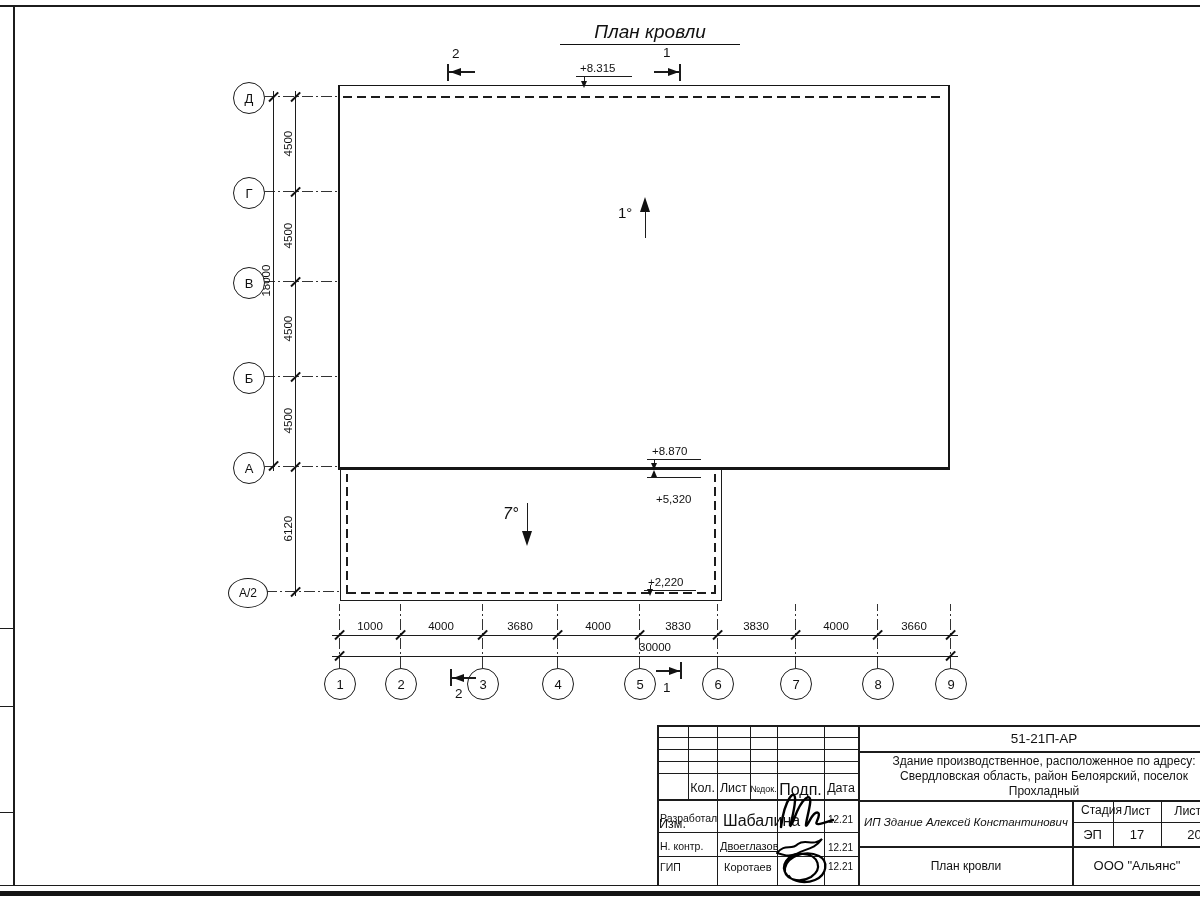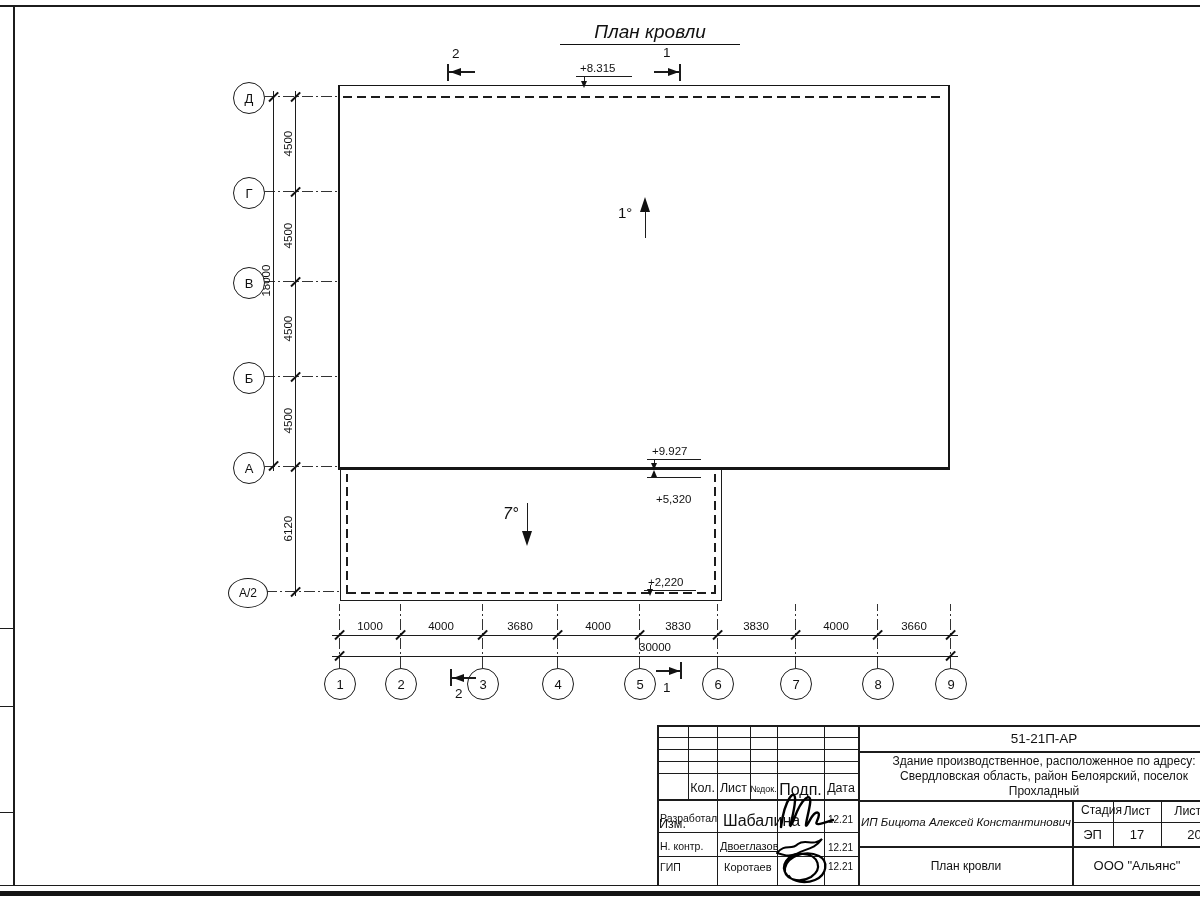--- a/index.html
+++ b/index.html
@@ -171,21 +171,21 @@
   <div class="hl" style="left:656px;top:670px;width:24px;height:1.8px;"></div>
   <div class="vl" style="left:680px;top:662px;height:17px;width:2px;"></div>
   <div class="ah-r" style="left:669px;top:666.5px;"></div>
   <div class="t" style="left:663px;top:680px;font-size:13.5px;">1</div>
 
   <div class="t dim" style="left:580px;top:62px;">+8.315</div>
   <div class="hl" style="left:576px;top:76px;width:56px;height:1.1px;"></div>
   <div class="vl" style="left:584px;top:76px;height:7px;width:1.3px;"></div>
   <div class="ah-d" style="left:581px;top:81px;"></div>
 
-  <div class="t dim" style="left:652px;top:445px;">+9.927</div>
+  <div class="t dim" style="left:652px;top:445px;">+8.870</div>
   <div class="hl" style="left:647px;top:459px;width:54px;height:1.1px;"></div>
   <div class="vl" style="left:654px;top:459px;height:6px;width:1.3px;"></div>
   <div class="ah-d" style="left:651px;top:463px;"></div>
 
   <div class="vl" style="left:654px;top:472px;height:5px;width:1.3px;"></div>
   <div class="ah-u" style="left:651px;top:470px;"></div>
   <div class="hl" style="left:647px;top:477px;width:54px;height:1.1px;"></div>
   <div class="t dim" style="left:656px;top:493px;">+5,320</div>
 
   <div class="t dim" style="left:648px;top:576px;">+2,220</div>
@@ -248,21 +248,21 @@
     <path d="M16,44 C20,14 31,4 30,18 C29,33 21,54 29,36 C37,14 47,8 45,21 C43,34 37,52 45,37 C51,26 57,28 52,38 C49,44 58,40 68,37" fill="none" stroke="#000" stroke-width="2.4" stroke-linecap="round"></path>
     <path d="M12,70 C20,60 26,68 33,61 C40,55 48,64 57,56 C50,66 40,66 31,71 C24,74 18,72 12,70" fill="none" stroke="#000" stroke-width="2" stroke-linecap="round"></path>
     <path d="M22,92 C14,84 22,70 38,71 C54,72 58,86 46,94 C34,101 18,96 20,85 C22,74 40,66 54,73 C64,78 62,92 50,97 C40,101 28,99 24,93" fill="none" stroke="#000" stroke-width="2.2" stroke-linecap="round"></path>
   </svg>
 
   <div class="t ctr" style="left:860px;top:731px;width:368px;font-size:13.5px;">51-21П-АР</div>
   <div class="t ctr" style="left:860px;top:755px;width:368px;font-size:12px;">Здание производственное, расположенное по адресу:</div>
   <div class="t ctr" style="left:860px;top:770px;width:368px;font-size:12px;">Свердловская область, район Белоярский, поселок</div>
   <div class="t ctr" style="left:860px;top:785px;width:368px;font-size:12px;">Прохладный</div>
 
-  <div class="t ctr" style="left:860px;top:816px;width:212px;font-size:11.5px;font-style:italic;">ИП Бицюта Алексей Константинович</div>
+  <div class="t ctr" style="left:860px;top:816px;width:212px;font-size:11.5px;font-style:italic;">ИП Здание Алексей Константинович</div>
 
   <div class="t ctr" style="left:1072px;top:804px;width:59px;font-size:12px;">Стадия</div>
   <div class="t ctr" style="left:1113px;top:804px;width:48px;font-size:12.5px;">Лист</div>
   <div class="t ctr" style="left:1161px;top:804px;width:67px;font-size:12.5px;">Листов</div>
   <div class="t ctr" style="left:1072px;top:828px;width:41px;font-size:13px;">ЭП</div>
   <div class="t ctr" style="left:1113px;top:828px;width:48px;font-size:13px;">17</div>
   <div class="t ctr" style="left:1161px;top:828px;width:67px;font-size:13px;">20</div>
 
   <div class="t ctr" style="left:860px;top:860px;width:212px;font-size:12px;">План кровли</div>
   <div class="t ctr" style="left:1074px;top:859px;width:126px;font-size:13px;">ООО "Альянс"</div>

